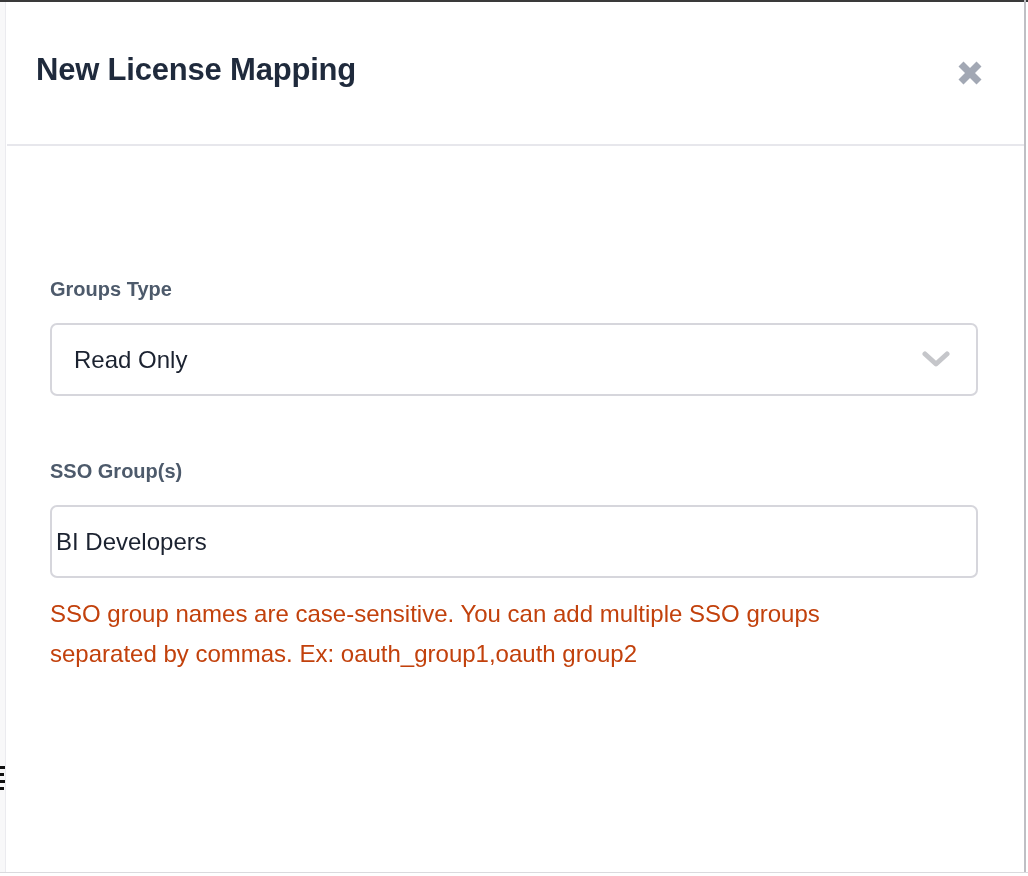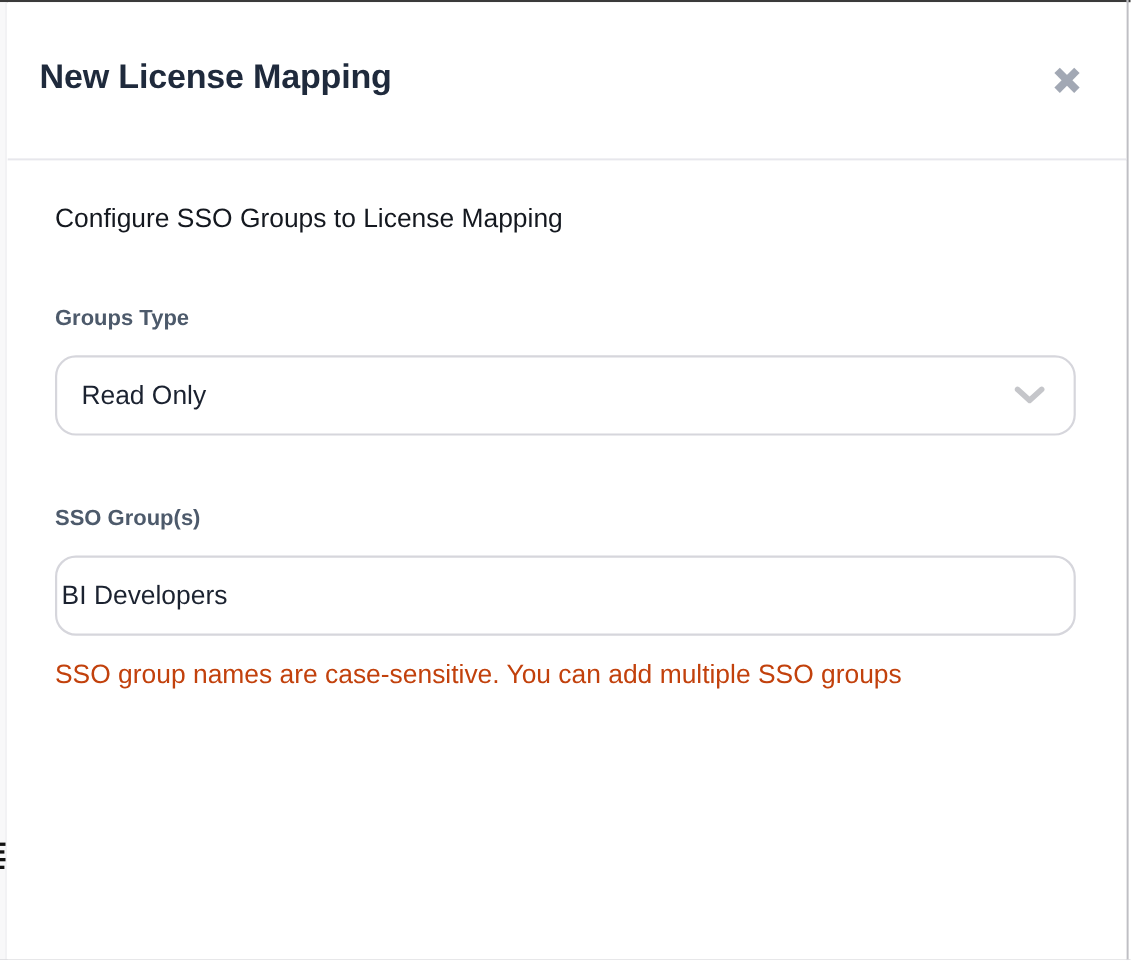--- a/index.html
+++ b/index.html
@@ -79,21 +79,21 @@
     position: absolute; left: 43px;
     font-size: 20px; font-weight: 700; color: #4d5a6b;
   }
   .label-license { top: 132px; }
   .label-sso     { top: 314px; }
 
   .control {
     position: absolute; left: 43px; width: 928px; height: 73px;
     background: #ffffff;
     border: 2px solid #d6d6dc;
-    border-radius: 19px;
+    border-radius: 7px;
   }
   .select-box { top: 177px; cursor: pointer; }
   .select-value {
     position: absolute; left: 22px; top: 50%; transform: translateY(-50%);
     font-size: 24px; color: #1b2230;
   }
   .chevron-wrap {
     position: absolute; right: 26px; top: 50%; transform: translateY(-50%);
     width: 28px; height: 18px;
   }
@@ -139,37 +139,37 @@
           <line x1="24" y1="6" x2="6" y2="24" stroke="#a2a8b4" stroke-width="7" stroke-linecap="butt"></line>
         </svg>
       </span>
     </button>
   </div>
 
   <div class="header-divider"></div>
 
   <div class="modal-body">
 
-    <div class="intro-text">Configure SSO Groups to License Mapping</div>
 
     <div class="field-label label-license">Groups Type</div>
 
     <div class="control select-box">
       <span class="select-value">Read Only</span>
       <span class="chevron-wrap">
         <svg width="28" height="18" viewBox="0 0 28 18">
           <polyline points="3,3 14,13 25,3" fill="none" stroke="#c5c6ca" stroke-width="5" stroke-linecap="round" stroke-linejoin="round"></polyline>
         </svg>
       </span>
     </div>
 
     <div class="field-label label-sso">SSO Group(s)</div>
 
     <div class="control input-box">
       <input class="text-input" type="text" value="BI Developers" style="">
     </div>
 
     <div class="helper-text">
       <div>SSO group names are case-sensitive. You can add multiple SSO groups</div>
+      <div>separated by commas. Ex: oauth_group1,oauth group2</div>
     </div>
 
   </div>
 </div>
 
 </body></html>

